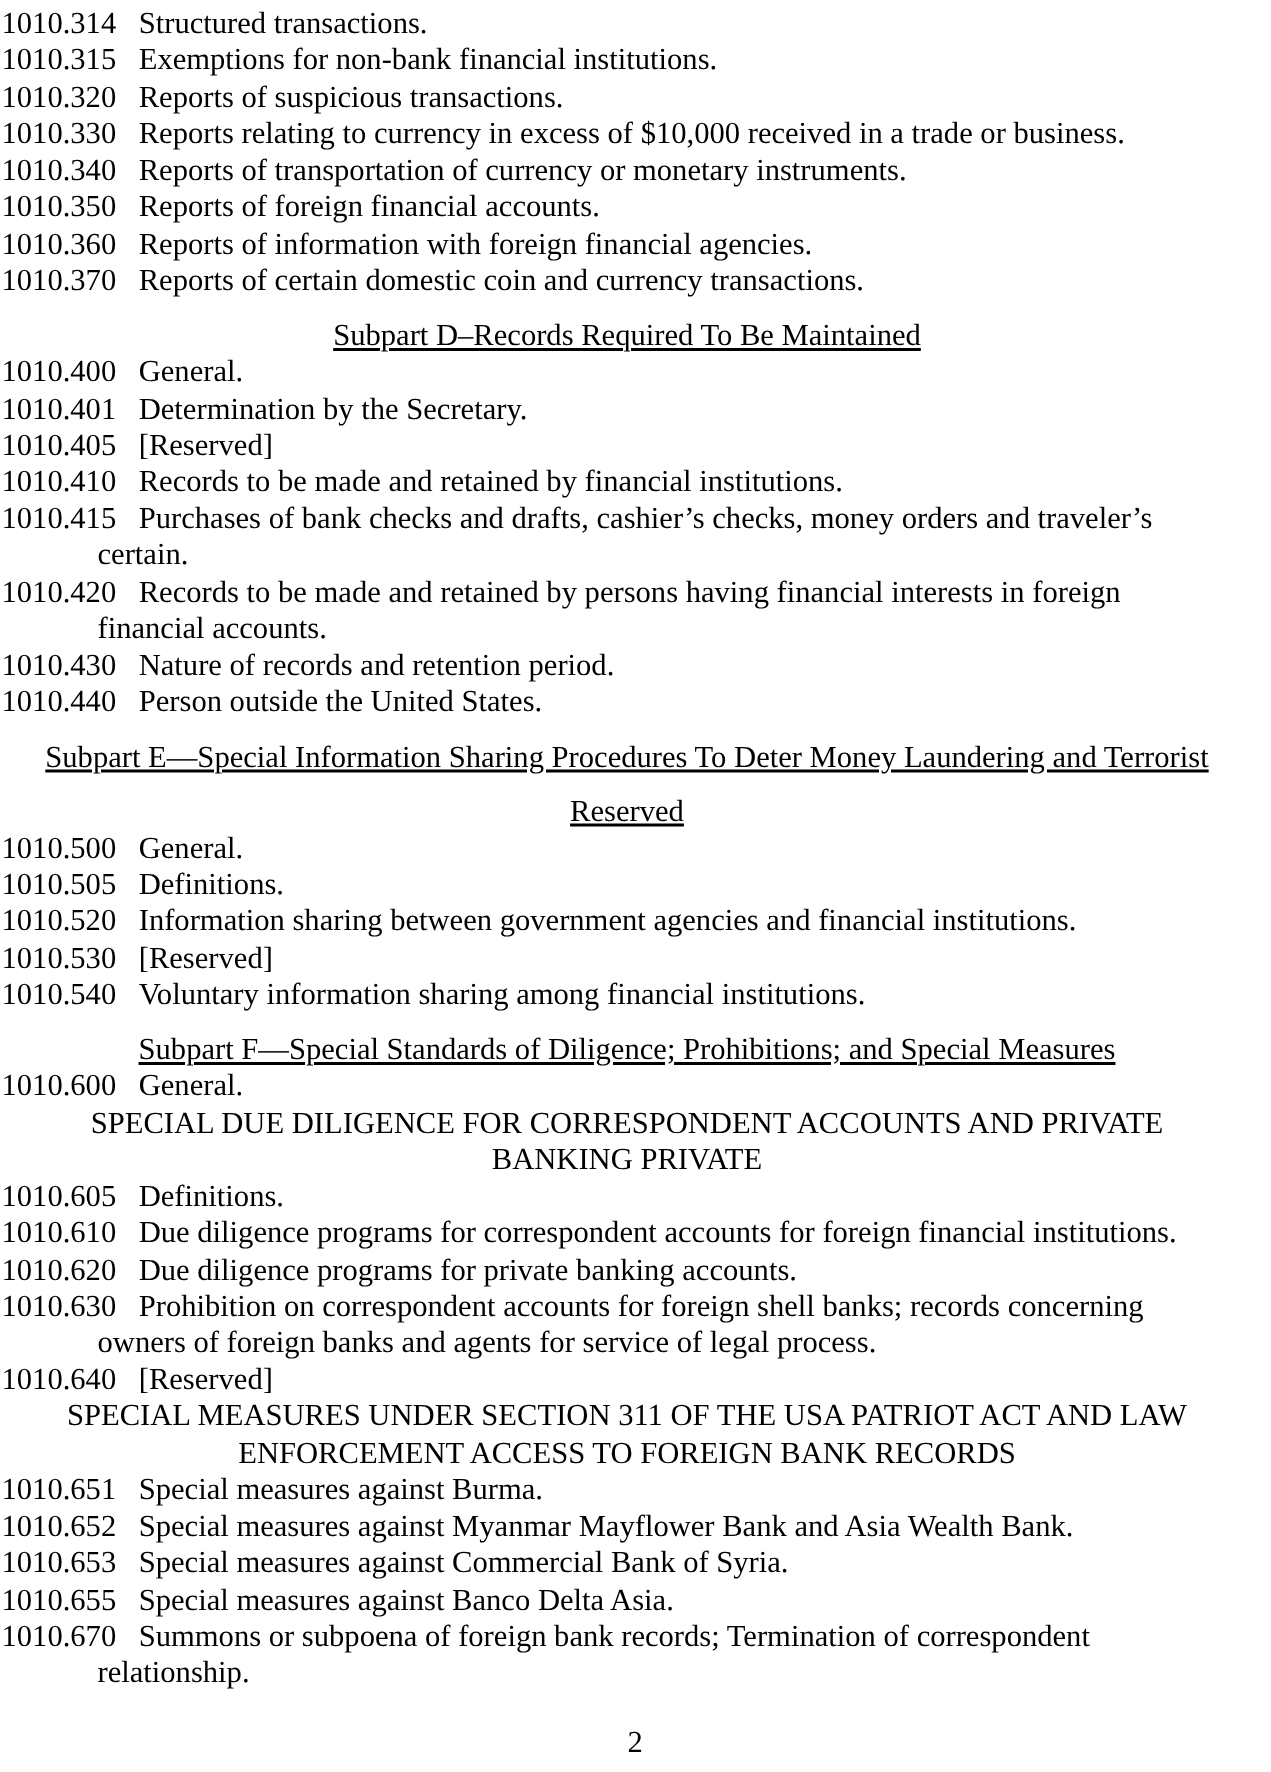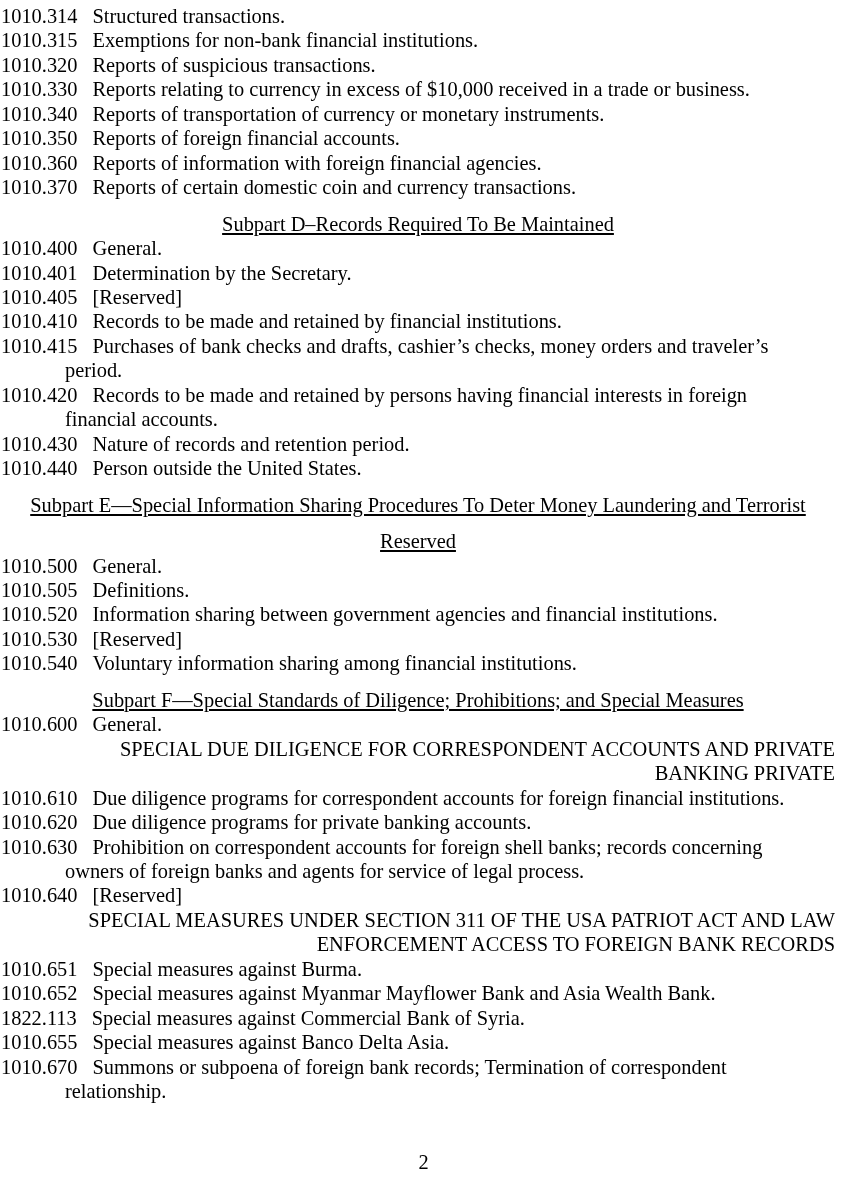--- a/index.html
+++ b/index.html
@@ -36,21 +36,21 @@
     padding-left: 64px;
     white-space: nowrap;
   }
   .subpart {
     text-align: center;
     text-decoration: underline;
     white-space: nowrap;
     margin-top: 12px;
   }
   .caps-heading {
-    text-align: right;
+    text-align: center;
     white-space: nowrap;
   }
   .page-number {
     position: absolute;
     top: 1150px;
     left: 0;
     right: 0;
     text-align: center;
     font-size: 20.4px;
     line-height: 24.45px;
@@ -93,21 +93,21 @@
         <div class="line"><span class="num">1010.401</span><span class="title">Determination by the Secretary.</span></div>
       </div>
       <div class="entry">
         <div class="line"><span class="num">1010.405</span><span class="title">[Reserved]</span></div>
       </div>
       <div class="entry">
         <div class="line"><span class="num">1010.410</span><span class="title">Records to be made and retained by financial institutions.</span></div>
       </div>
       <div class="entry">
         <div class="line"><span class="num">1010.415</span><span class="title">Purchases of bank checks and drafts, cashier’s checks, money orders and traveler’s</span></div>
-        <div class="cont">period.</div>
+        <div class="cont">certain.</div>
       </div>
       <div class="entry">
         <div class="line"><span class="num">1010.420</span><span class="title">Records to be made and retained by persons having financial interests in foreign</span></div>
         <div class="cont">financial accounts.</div>
       </div>
       <div class="entry">
         <div class="line"><span class="num">1010.430</span><span class="title">Nature of records and retention period.</span></div>
       </div>
       <div class="entry">
         <div class="line"><span class="num">1010.440</span><span class="title">Person outside the United States.</span></div>
@@ -129,20 +129,23 @@
       <div class="entry">
         <div class="line"><span class="num">1010.540</span><span class="title">Voluntary information sharing among financial institutions.</span></div>
       </div>
       <div class="subpart">Subpart F—Special Standards of Diligence; Prohibitions; and Special Measures</div>
       <div class="entry">
         <div class="line"><span class="num">1010.600</span><span class="title">General.</span></div>
       </div>
       <div class="caps-heading">SPECIAL DUE DILIGENCE FOR CORRESPONDENT ACCOUNTS AND PRIVATE</div>
       <div class="caps-heading">BANKING PRIVATE</div>
       <div class="entry">
+        <div class="line"><span class="num">1010.605</span><span class="title">Definitions.</span></div>
+      </div>
+      <div class="entry">
         <div class="line"><span class="num">1010.610</span><span class="title">Due diligence programs for correspondent accounts for foreign financial institutions.</span></div>
       </div>
       <div class="entry">
         <div class="line"><span class="num">1010.620</span><span class="title">Due diligence programs for private banking accounts.</span></div>
       </div>
       <div class="entry">
         <div class="line"><span class="num">1010.630</span><span class="title">Prohibition on correspondent accounts for foreign shell banks; records concerning</span></div>
         <div class="cont">owners of foreign banks and agents for service of legal process.</div>
       </div>
       <div class="entry">
@@ -150,21 +153,21 @@
       </div>
       <div class="caps-heading">SPECIAL MEASURES UNDER SECTION 311 OF THE USA PATRIOT ACT AND LAW</div>
       <div class="caps-heading">ENFORCEMENT ACCESS TO FOREIGN BANK RECORDS</div>
       <div class="entry">
         <div class="line"><span class="num">1010.651</span><span class="title">Special measures against Burma.</span></div>
       </div>
       <div class="entry">
         <div class="line"><span class="num">1010.652</span><span class="title">Special measures against Myanmar Mayflower Bank and Asia Wealth Bank.</span></div>
       </div>
       <div class="entry">
-        <div class="line"><span class="num">1822.113</span><span class="title">Special measures against Commercial Bank of Syria.</span></div>
+        <div class="line"><span class="num">1010.653</span><span class="title">Special measures against Commercial Bank of Syria.</span></div>
       </div>
       <div class="entry">
         <div class="line"><span class="num">1010.655</span><span class="title">Special measures against Banco Delta Asia.</span></div>
       </div>
       <div class="entry">
         <div class="line"><span class="num">1010.670</span><span class="title">Summons or subpoena of foreign bank records; Termination of correspondent</span></div>
         <div class="cont">relationship.</div>
       </div>
     </div>
   <div class="page-number">2</div>

